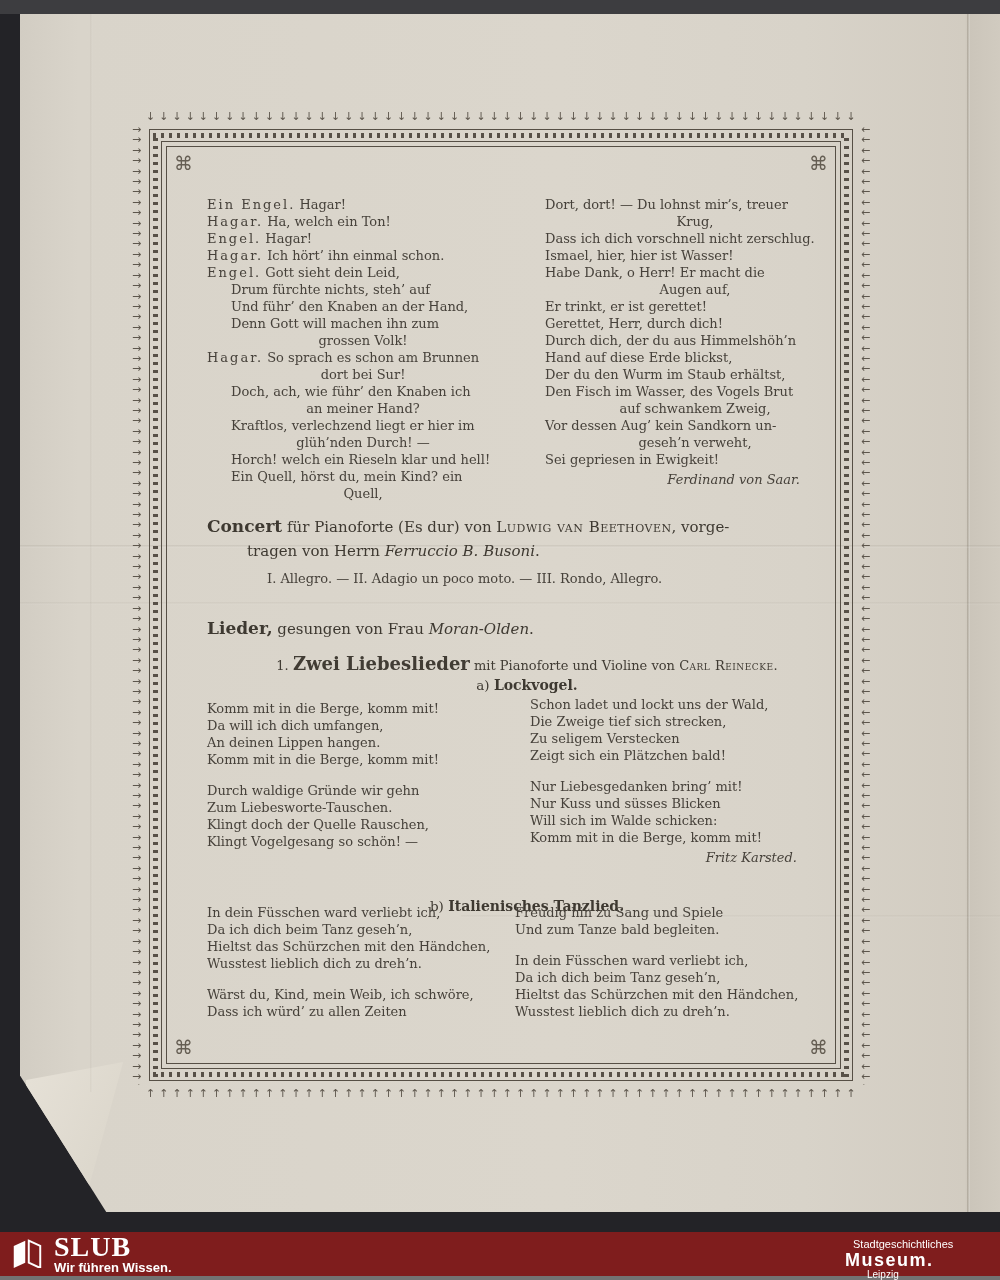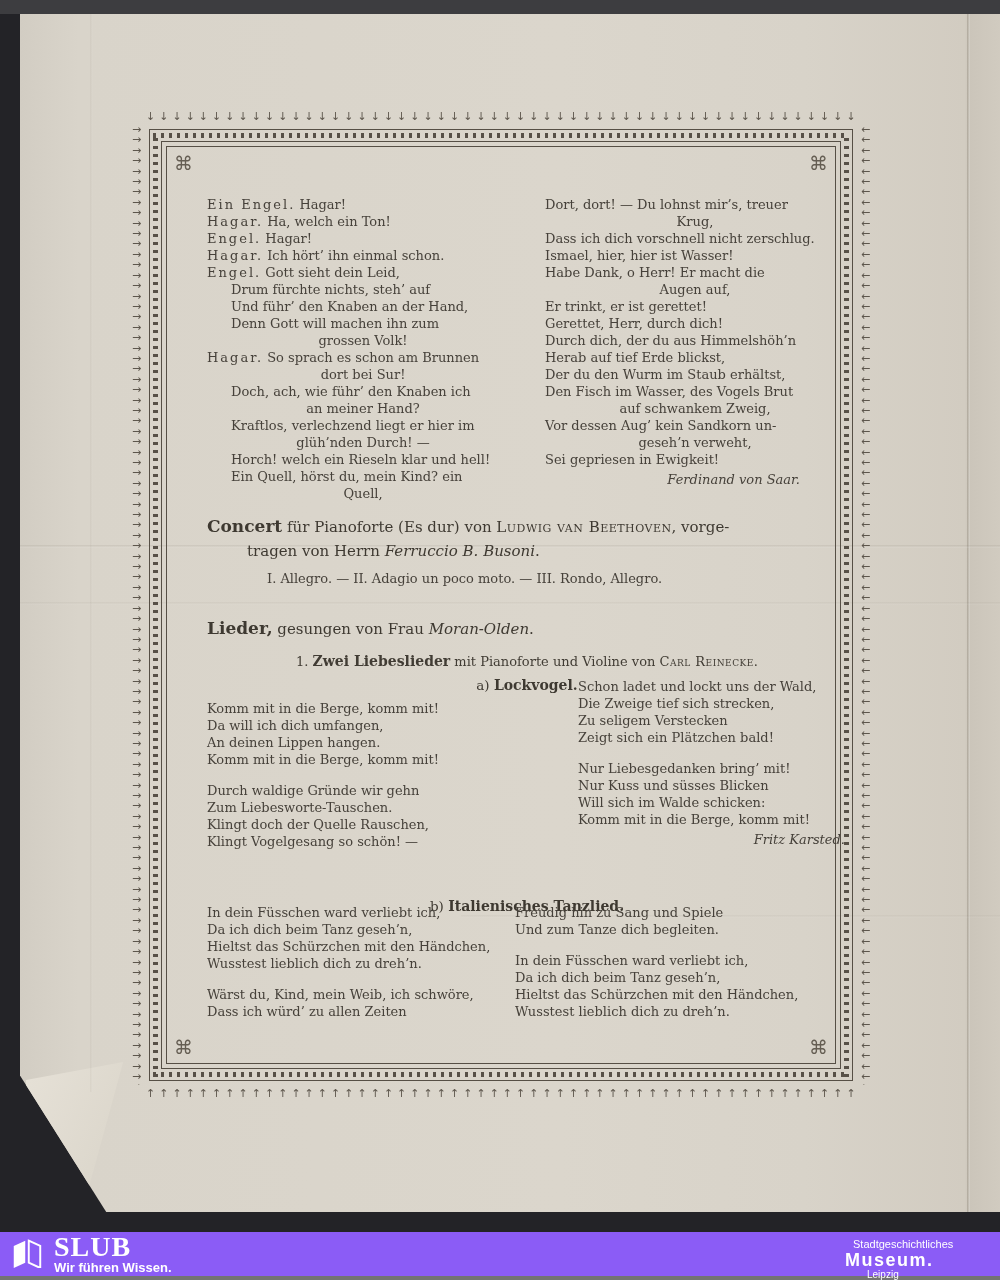--- a/index.html
+++ b/index.html
@@ -65,37 +65,37 @@
 
   .h-block{position:absolute;left:187px;width:645px;font-size:15px;line-height:24px;color:#3e3931;}
   .h-concert{top:500px;}
   .h-concert .cont{padding-left:40px;}
   .lead-word{font-weight:bold;font-size:17px;}
   .sc{font-variant:small-caps;letter-spacing:.5px;}
   .it{font-style:italic;}
   .movements{position:absolute;left:247px;top:557px;width:560px;font-size:13px;color:#46413a;}
   .h-lieder{top:602px;}
   .item-line{position:absolute;left:187px;top:639px;width:640px;text-align:center;font-size:13px;color:#413c34;}
-  .item-line b{font-size:14px;}
+  .item-line b{font-size:18px;}
   .song-title{position:absolute;left:187px;width:640px;text-align:center;font-size:13.5px;color:#3e3931;}
   .song-title b{font-size:14px;}
   .st-a{top:663px;}
   .st-b{top:884px;}
   .stanza-gap{height:14px;}
   .col-a-left{left:187px;top:686px;width:315px;}
-  .col-a-right{left:510px;top:664px;width:325px;margin-left:48px;}
+  .col-a-right{left:510px;top:682px;width:325px;}
   .col-a-right .attribution{padding-right:58px;}
   .dlg-right .attribution{padding-right:45px;}
   .col-b-left{left:187px;top:890px;width:325px;}
   .col-b-right{left:495px;top:890px;width:335px;}
 
   
   .footer{
     position:absolute;left:0;top:1232px;width:1000px;height:48px;
-    background:#8b5cf6;border-bottom:4px solid #737373;box-sizing:border-box;
+    background:#7f1d1d;border-bottom:4px solid #737373;box-sizing:border-box;
     font-family:"Liberation Sans",sans-serif;color:#fff;
   }
   .slub{position:absolute;left:12px;top:3px;}
   .slub-icon{position:absolute;left:0;top:3px;}
   .slub-name{position:absolute;left:42px;top:-4px;font-family:"Liberation Serif",serif;font-weight:bold;font-size:28px;letter-spacing:1px;}
   .slub-tagline{position:absolute;left:42px;top:25px;font-weight:bold;font-size:13px;white-space:nowrap;}
   .museum{position:absolute;right:5px;top:7px;width:150px;line-height:1;}
   .museum-l1{font-size:11px;padding-left:8px;}
   .museum-l2{font-weight:bold;font-size:18px;letter-spacing:1.5px;margin-top:1px;}
   .museum-l3{font-size:10px;padding-left:22px;margin-top:1px;}
@@ -153,21 +153,21 @@
     <div>
         <div class="line">Dort, dort! — Du lohnst mir’s, treuer</div>
         <div class="line c">Krug,</div>
         <div class="line">Dass ich dich vorschnell nicht zerschlug.</div>
         <div class="line">Ismael, hier, hier ist Wasser!</div>
         <div class="line">Habe Dank, o Herr! Er macht die</div>
         <div class="line c">Augen auf,</div>
         <div class="line">Er trinkt, er ist gerettet!</div>
         <div class="line">Gerettet, Herr, durch dich!</div>
         <div class="line">Durch dich, der du aus Himmelshöh’n</div>
-        <div class="line">Herab auf tief Erde blickst,</div>
+        <div class="line">Hand auf diese Erde blickst,</div>
         <div class="line">Der du den Wurm im Staub erhältst,</div>
         <div class="line">Den Fisch im Wasser, des Vogels Brut</div>
         <div class="line c">auf schwankem Zweig,</div>
         <div class="line">Vor dessen Aug’ kein Sandkorn un-</div>
         <div class="line c">geseh’n verweht,</div>
         <div class="line">Sei gepriesen in Ewigkeit!</div>
       </div>
     <div class="attribution">Ferdinand von Saar.</div>
   </div>
 
@@ -224,21 +224,21 @@
       </div>
     <div class="stanza-gap"></div>
     <div>
         <div class="line">Wärst du, Kind, mein Weib, ich schwöre,</div>
         <div class="line">Dass ich würd’ zu allen Zeiten</div>
       </div>
   </div>
   <div class="txt col-b-right">
     <div>
         <div class="line">Freudig hin zu Sang und Spiele</div>
-        <div class="line">Und zum Tanze dich begleiten.</div>
+        <div class="line">Und zum Tanze bald begleiten.</div>
       </div>
     <div class="stanza-gap"></div>
     <div>
         <div class="line">In dein Füsschen ward verliebt ich,</div>
         <div class="line">Da ich dich beim Tanz geseh’n,</div>
         <div class="line">Hieltst das Schürzchen mit den Händchen,</div>
         <div class="line">Wusstest lieblich dich zu dreh’n.</div>
       </div>
   </div>
 

